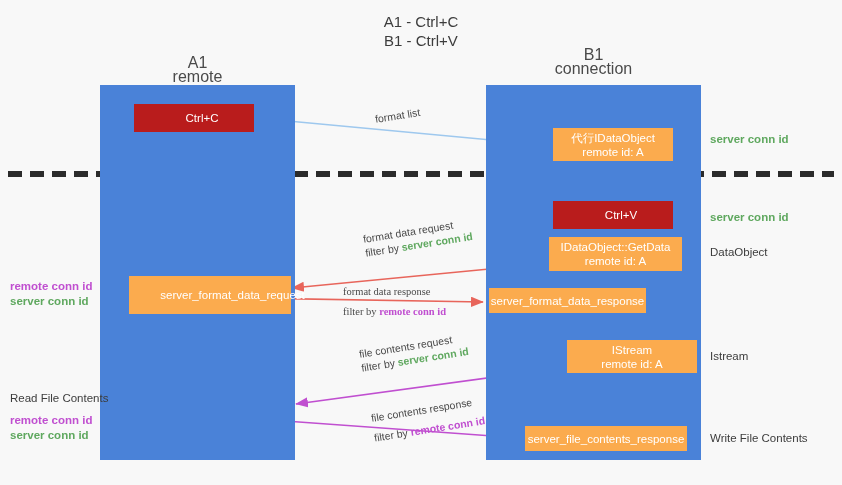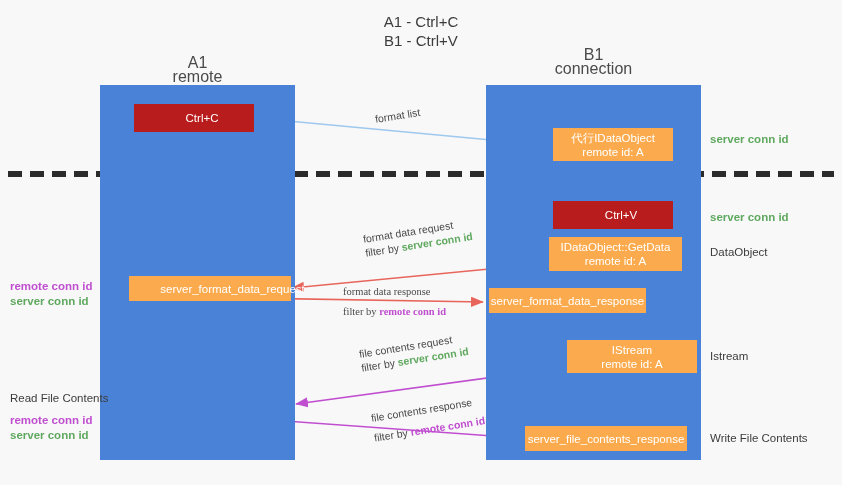--- a/index.html
+++ b/index.html
@@ -130,21 +130,21 @@
 
   <div class="node green" style="left:553px;top:179px;width:120px;height:28px;margin-top:22px;">
     <div>Ctrl+V</div>
   </div>
 
   <div class="node orange" style="left:549px;top:237px;width:133px;height:34px;">
     <div>IDataObject::GetData</div>
     <div class="l2">remote id: A</div>
   </div>
 
-  <div class="node orange" style="left:129px;top:276px;width:162px;height:25px;padding-left:45px;">
+  <div class="node orange" style="left:129px;top:276px;width:162px;height:38px;padding-left:45px;">
     <div>server_format_data_request</div>
   </div>
 
   <div class="node orange" style="left:489px;top:288px;width:157px;height:25px;">
     <div>server_format_data_response</div>
   </div>
 
   <div class="node orange" style="left:567px;top:340px;width:130px;height:33px;">
     <div>IStream</div>
     <div class="l2">remote id: A</div>

